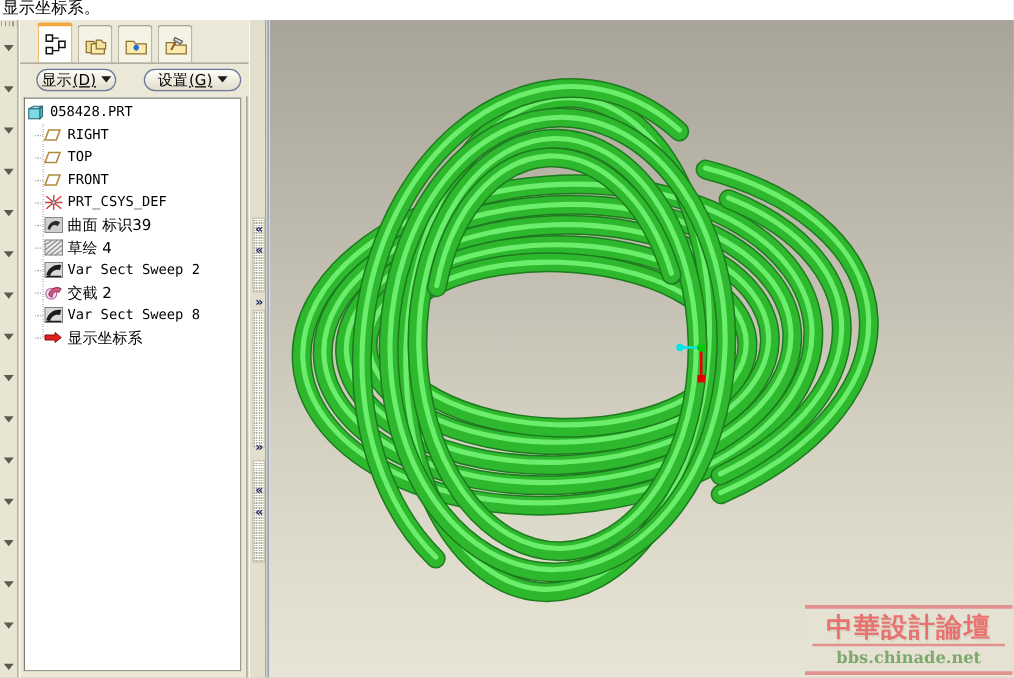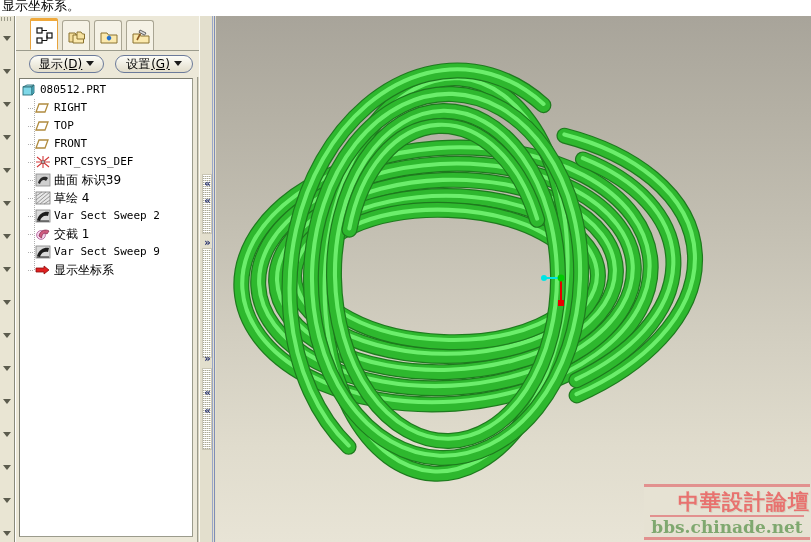--- a/index.html
+++ b/index.html
@@ -140,25 +140,24 @@
     position:absolute;right:1px;bottom:2px;width:166px;height:56px;
     background:#e6e2d3;
     border-top:3px solid #e2918f;border-bottom:3px solid #e2918f;
     box-sizing:border-box;overflow:hidden;text-align:center;
   }
   #wm .l1{
     margin-top:3px;
     font-family:"DejaVu Sans",sans-serif;font-size:21px;font-weight:bold;
     color:#e8726f;letter-spacing:1px;line-height:24px;
     text-shadow:1px 1px 0 #d8d4c4;
-    text-align:right;
   }
   #wm .rule{height:2px;background:#e2918f;margin:1px 6px;}
   #wm .l2{
-    font-family:"DejaVu Serif",serif;font-size:17px;font-weight:bold;
+    font-family:"DejaVu Serif",serif;font-size:13px;font-weight:bold;
     color:#7fa86f;letter-spacing:0px;line-height:18px;
   }
 </style>
 </head>
 <body>
 
 <div id="statusline">
   <div class="txt">显示坐标系。</div>
 </div>
 
@@ -210,33 +209,33 @@
       <div class="tab" style="left: 110px;">
         <svg class="tabicon" width="20" height="18" viewBox="0 0 20 18">
           <path d="M2 6 h6 l1.5 2 h8.5 v7 H2 Z" fill="#fbe9ad" stroke="#8a7330" stroke-width="1"></path>
           <path d="M9 2 l6 3 -1.5 2.2 -5.5 -3 Z" fill="#d8d8d8" stroke="#555" stroke-width="0.9"></path>
           <path d="M9.5 5.5 L6 12" stroke="#8a5a22" stroke-width="1.6"></path>
         </svg>
       </div>
     </div>
 
   <div id="menurow">
-      <div class="mbtn" style="left: 13px; width: 75px;"><span class="cap">显示</span><span style="text-decoration: underline; margin-left: 1px;">(D)</span><span class="caret"></span></div>
+      <div class="mbtn" style="left: 13px; width: 64px;"><span class="cap">显示</span><span style="text-decoration: underline; margin-left: 1px;">(D)</span><span class="caret"></span></div>
       <div class="mbtn" style="left: 99px; width: 78px;"><span class="cap">设置</span><span style="text-decoration: underline; margin-left: 1px;">(G)</span><span class="caret"></span></div>
     </div>
 
   <div id="treelist">
       <div class="guide" style="left: 14px; top: 20px; height: 172px;"></div>
       <div class="trow" style="top: 2px; left: 0px;">
         <svg class="ticon" width="16" height="14" viewBox="0 0 16 14">
           <path d="M2 4 l4-2 7 0 -4 2 Z" fill="#a9e6ef" stroke="#2b6d78" stroke-width="0.9"></path>
           <rect x="2" y="4" width="9" height="8" fill="#7fd8e8" stroke="#2b6d78" stroke-width="0.9"></rect>
           <path d="M11 4 l2-2 0 8 -2 2 Z" fill="#56c2d6" stroke="#2b6d78" stroke-width="0.9"></path>
         </svg>
-        <span class="lbl">080512.PRT</span>
+        <span class="lbl">058428.PRT</span>
       </div>
       <div class="trow" style="top: 20px; left: 14px;">
         <div class="tick" style="left: -6px; top: 9px;"></div>
         <svg class="ticon" width="16" height="14" viewBox="0 0 16 14">
           <path d="M4 3 h9 l-3 8 H1 Z" fill="none" stroke="#b08b3e" stroke-width="1.3"></path>
         </svg>
         <span class="lbl">RIGHT</span>
       </div>
       <div class="trow" style="top: 38px; left: 14px;">
         <div class="tick" style="left: -6px; top: 9px;"></div>
@@ -284,30 +283,30 @@
           <path d="M2 12 L14 12" stroke="#1c1c1c" stroke-width="1"></path>
         </svg>
         <span class="lbl">Var Sect Sweep 2</span>
       </div>
       <div class="trow" style="top: 146px; left: 14px;">
         <div class="tick" style="left: -6px; top: 9px;"></div>
         <svg class="ticon" width="16" height="14" viewBox="0 0 16 14">
           <circle cx="6" cy="8" r="4.4" fill="#f6d4ea" stroke="#b368a0" stroke-width="0.9"></circle>
           <path d="M4 9 C5 3, 11 2, 14 4 L12 7 C9 5, 7 7, 6.5 11 Z" fill="#cf5a7f" stroke="#8d3256" stroke-width="0.8"></path>
         </svg>
-        <span class="lbl cjk">交截 1</span>
+        <span class="lbl cjk">交截 2</span>
       </div>
       <div class="trow" style="top: 164px; left: 14px;">
         <div class="tick" style="left: -6px; top: 9px;"></div>
         <svg class="ticon" width="16" height="14" viewBox="0 0 16 14">
           <rect x="1" y="1" width="14" height="12" fill="#d9d9d9" stroke="#808080" stroke-width="0.8"></rect>
           <path d="M2 11 C4 4, 10 2, 14 3 L13 7 C9 6, 6 8, 5 12 Z" fill="#1c1c1c"></path>
           <path d="M2 12 L14 12" stroke="#1c1c1c" stroke-width="1"></path>
         </svg>
-        <span class="lbl">Var Sect Sweep 9</span>
+        <span class="lbl">Var Sect Sweep 8</span>
       </div>
       <div class="trow" style="top: 182px; left: 14px;">
         <div class="tick" style="left: -6px; top: 9px;"></div>
         <svg class="ticon" width="16" height="14" viewBox="0 0 16 14">
           <path d="M1 5 h8 V3 l5 4 -5 4 V9 H1 Z" fill="#e02020" stroke="#8b0d0d" stroke-width="0.8"></path>
         </svg>
         <span class="lbl cjk">显示坐标系</span>
       </div>
     </div>
 </div>

